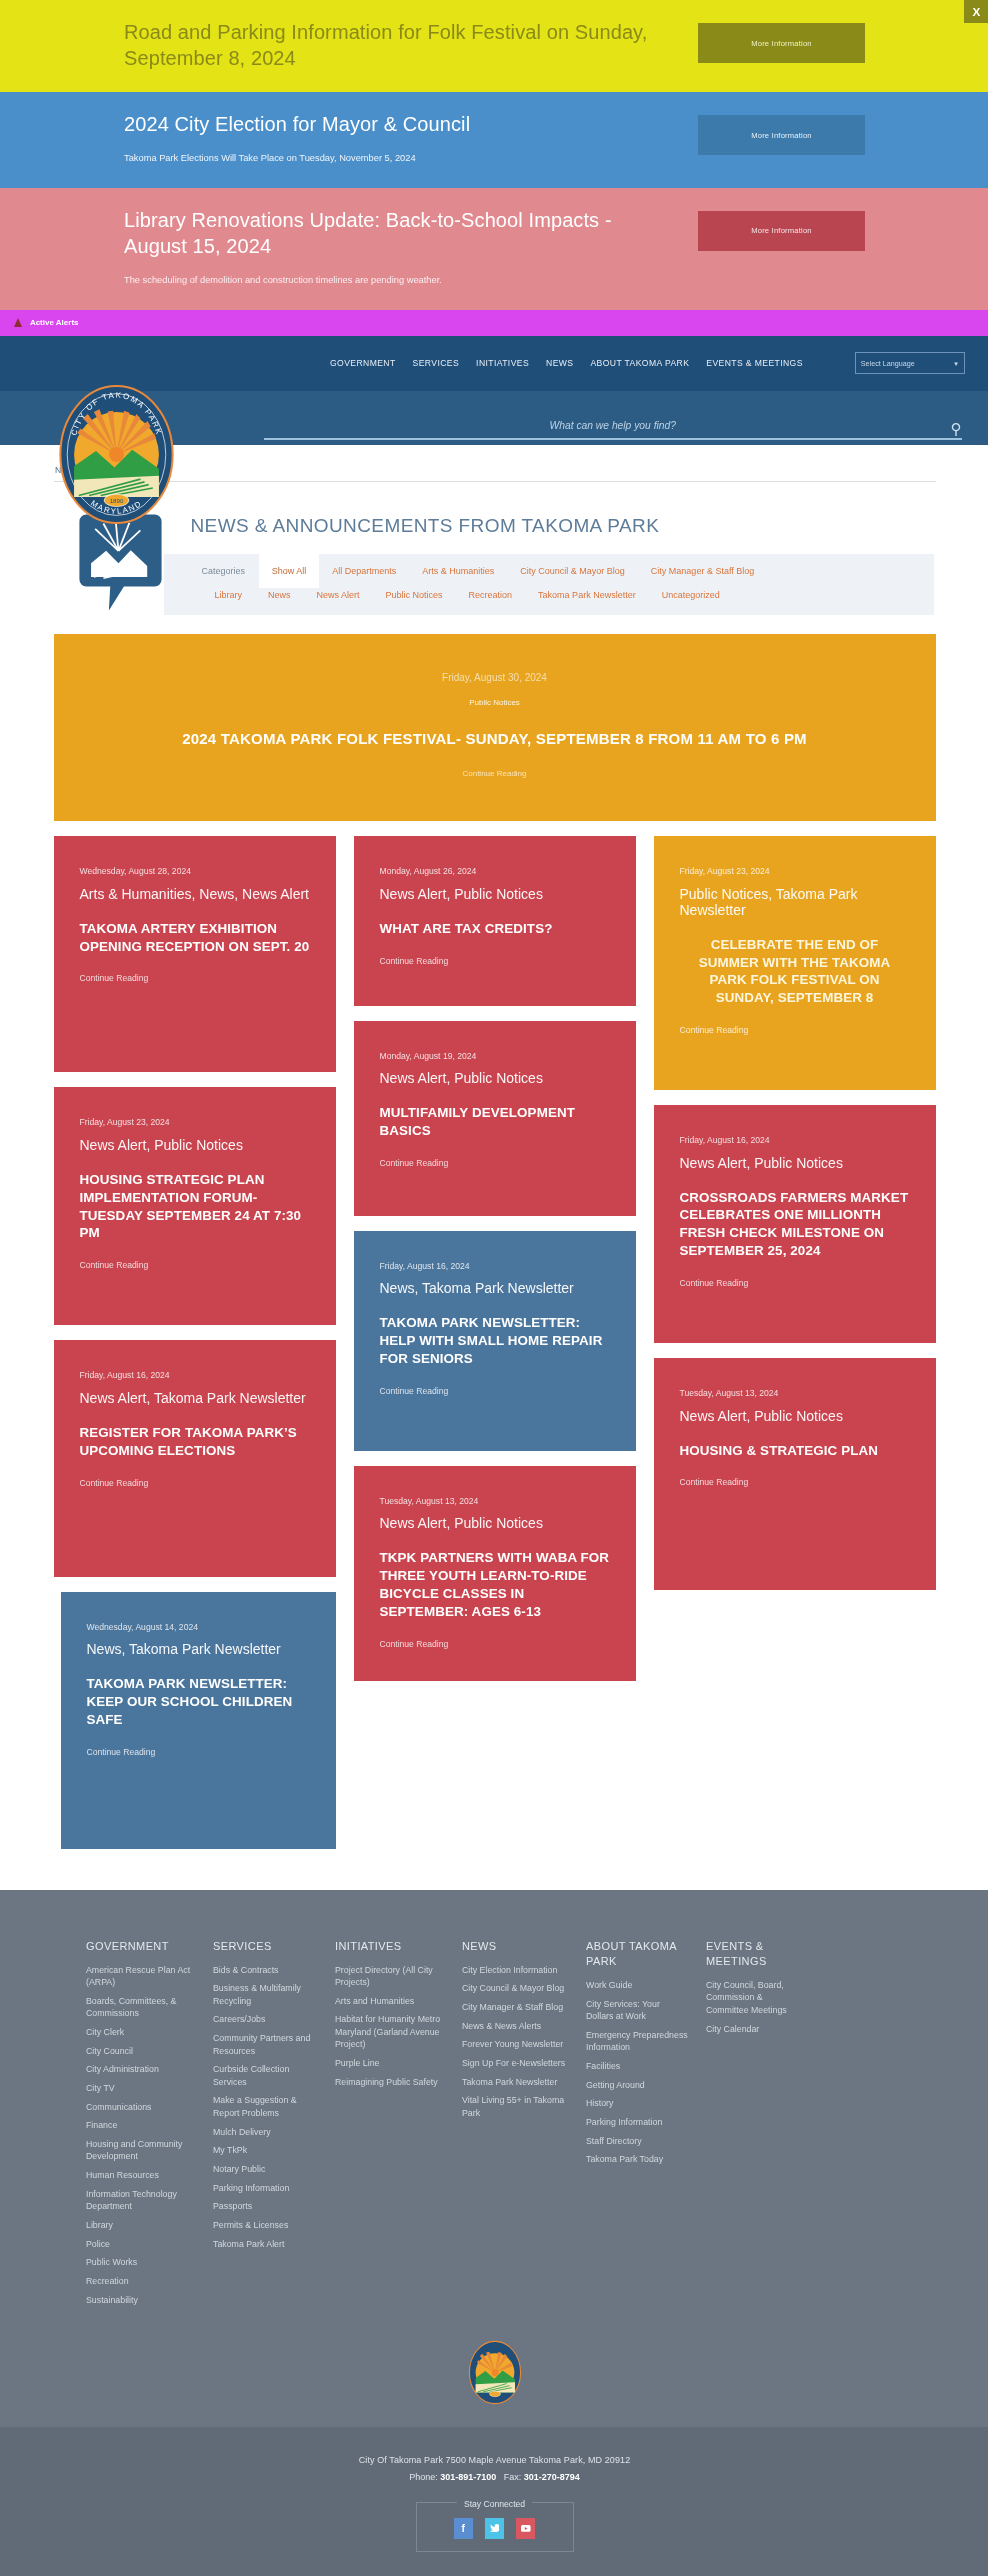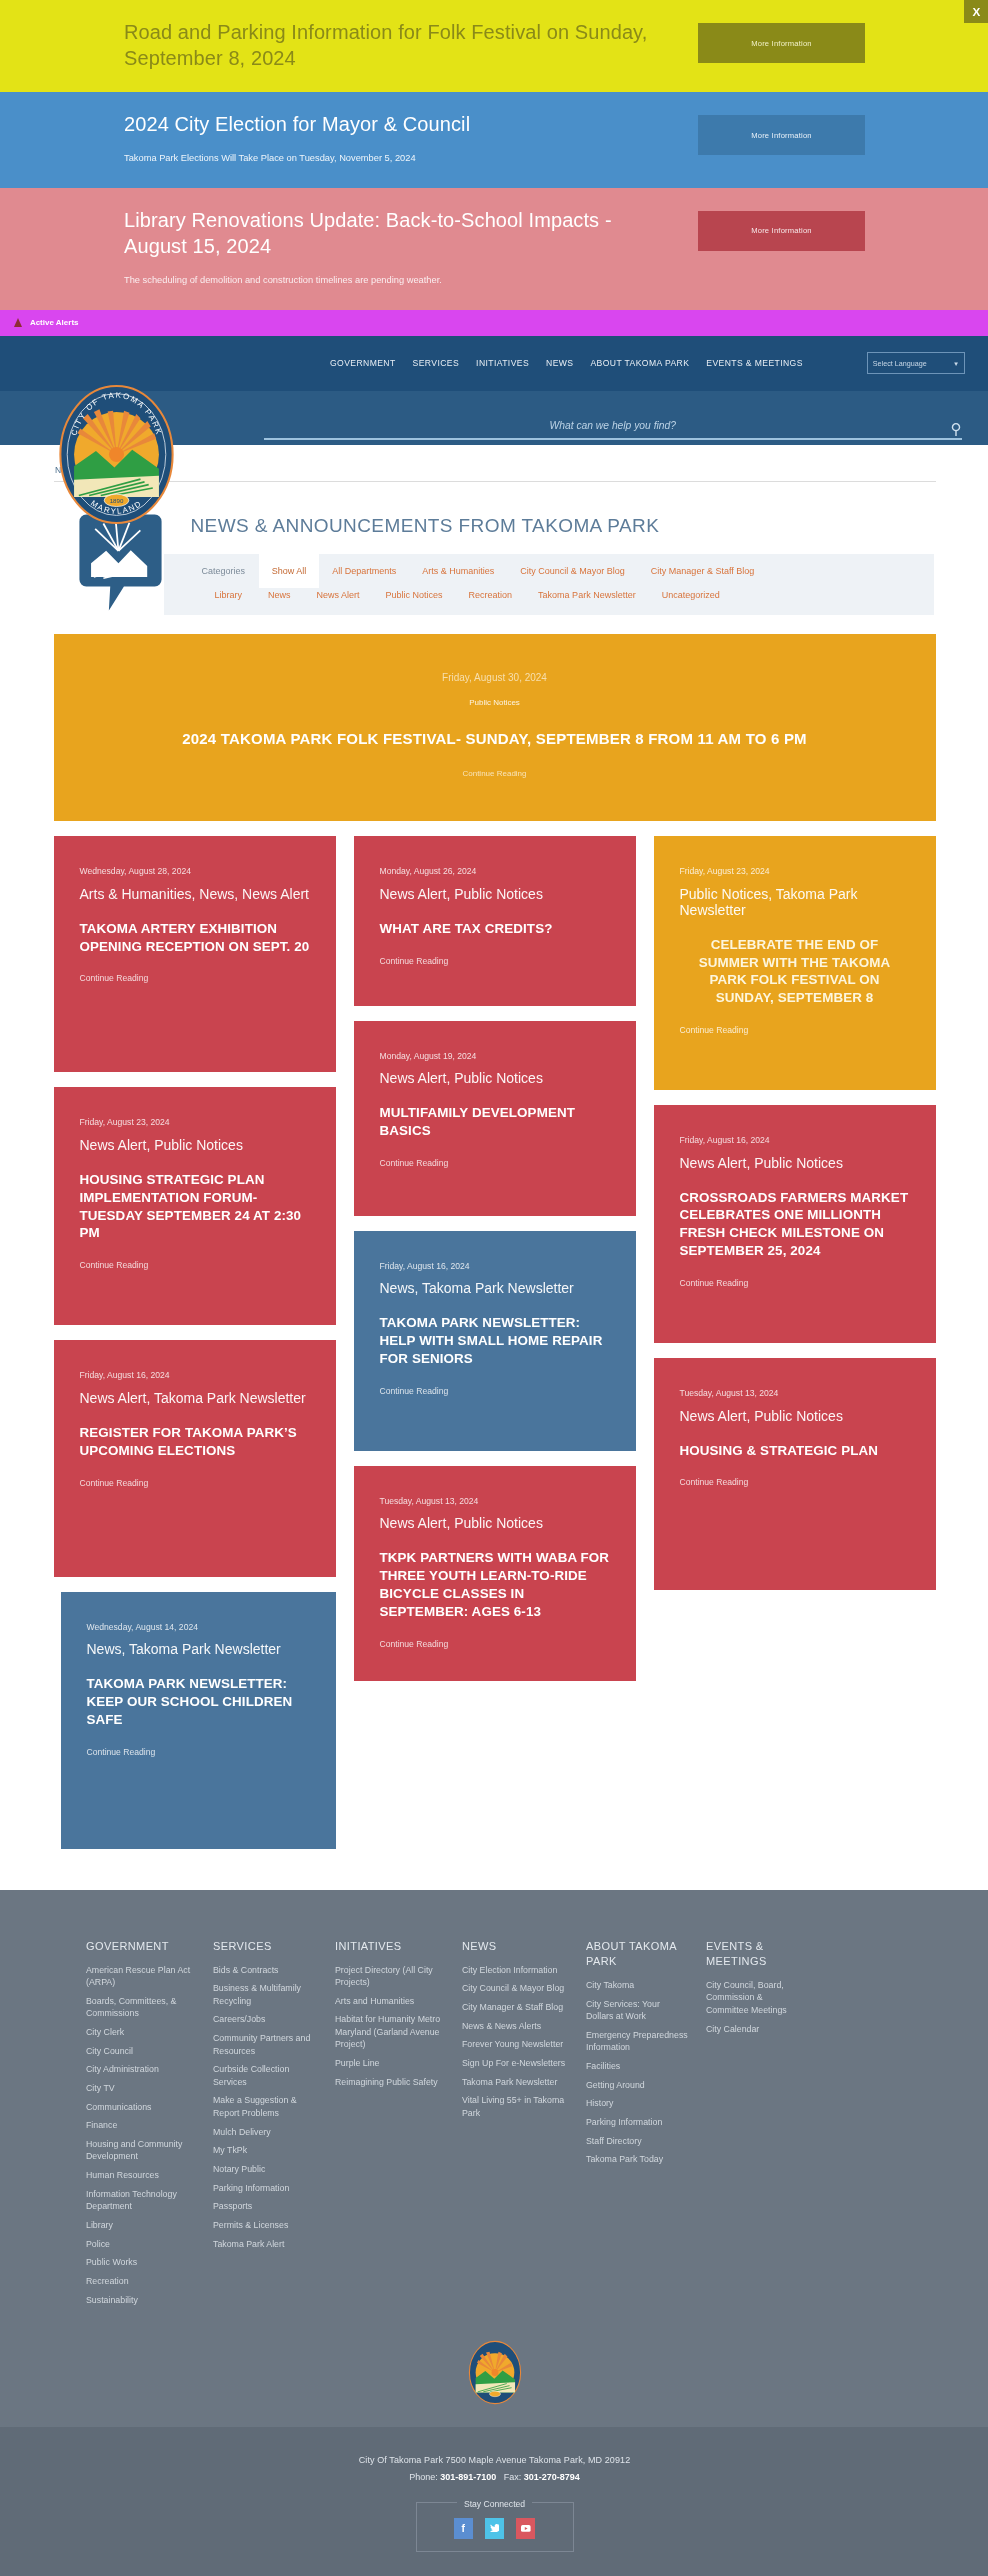--- a/index.html
+++ b/index.html
@@ -110,21 +110,21 @@
   .nav-links a {
     color:#e9eff5;
     font-size:8.6px;
     letter-spacing:0.4px;
     text-decoration:none;
     white-space:nowrap;
   }
   .lang-select {
     position:absolute;
     right:24px; top:16.5px;
-    width:98px; height:22px;
+    width:110px; height:22px;
     background:#1f4e79;
     border:0.7px solid #6d94b8;
     color:#c9d9e8;
     font-size:7.2px;
     padding-left:4.8px;
     display:flex;
     align-items:center;
     justify-content:space-between;
     cursor:pointer;
   }
@@ -497,21 +497,21 @@
     <div class="col">
       <div class="card red pad-a">
         <div class="c-date">Wednesday, August 28, 2024</div>
         <div class="c-cats">Arts &amp; Humanities, News, News Alert</div>
         <div class="c-title">TAKOMA ARTERY EXHIBITION OPENING RECEPTION ON SEPT. 20</div>
         <div class="c-more">Continue Reading</div>
       </div>
       <div class="card red pad-c">
         <div class="c-date">Friday, August 23, 2024</div>
         <div class="c-cats">News Alert, Public Notices</div>
-        <div class="c-title">HOUSING STRATEGIC PLAN IMPLEMENTATION FORUM- TUESDAY SEPTEMBER 24 AT 2:30 PM</div>
+        <div class="c-title">HOUSING STRATEGIC PLAN IMPLEMENTATION FORUM- TUESDAY SEPTEMBER 24 AT 7:30 PM</div>
         <div class="c-more">Continue Reading</div>
       </div>
       <div class="card red pad-a">
         <div class="c-date">Friday, August 16, 2024</div>
         <div class="c-cats">News Alert, Takoma Park Newsletter</div>
         <div class="c-title">REGISTER FOR TAKOMA PARK’S UPCOMING ELECTIONS</div>
         <div class="c-more">Continue Reading</div>
       </div>
       <div class="card blue pad-b">
         <div class="c-date">Wednesday, August 14, 2024</div>
@@ -626,21 +626,21 @@
         <a>City Manager &amp; Staff Blog</a>
         <a>News &amp; News Alerts</a>
         <a>Forever Young Newsletter</a>
         <a>Sign Up For e-Newsletters</a>
         <a>Takoma Park Newsletter</a>
         <a>Vital Living 55+ in Takoma Park</a>
       </div>
 
       <div class="fcol c5">
         <div class="fhead">ABOUT TAKOMA PARK</div>
-        <a>City Takoma</a>
+        <a>Work Guide</a>
         <a>City Services: Your Dollars at Work</a>
         <a>Emergency Preparedness Information</a>
         <a>Facilities</a>
         <a>Getting Around</a>
         <a>History</a>
         <a>Parking Information</a>
         <a>Staff Directory</a>
         <a>Takoma Park Today</a>
       </div>
 

